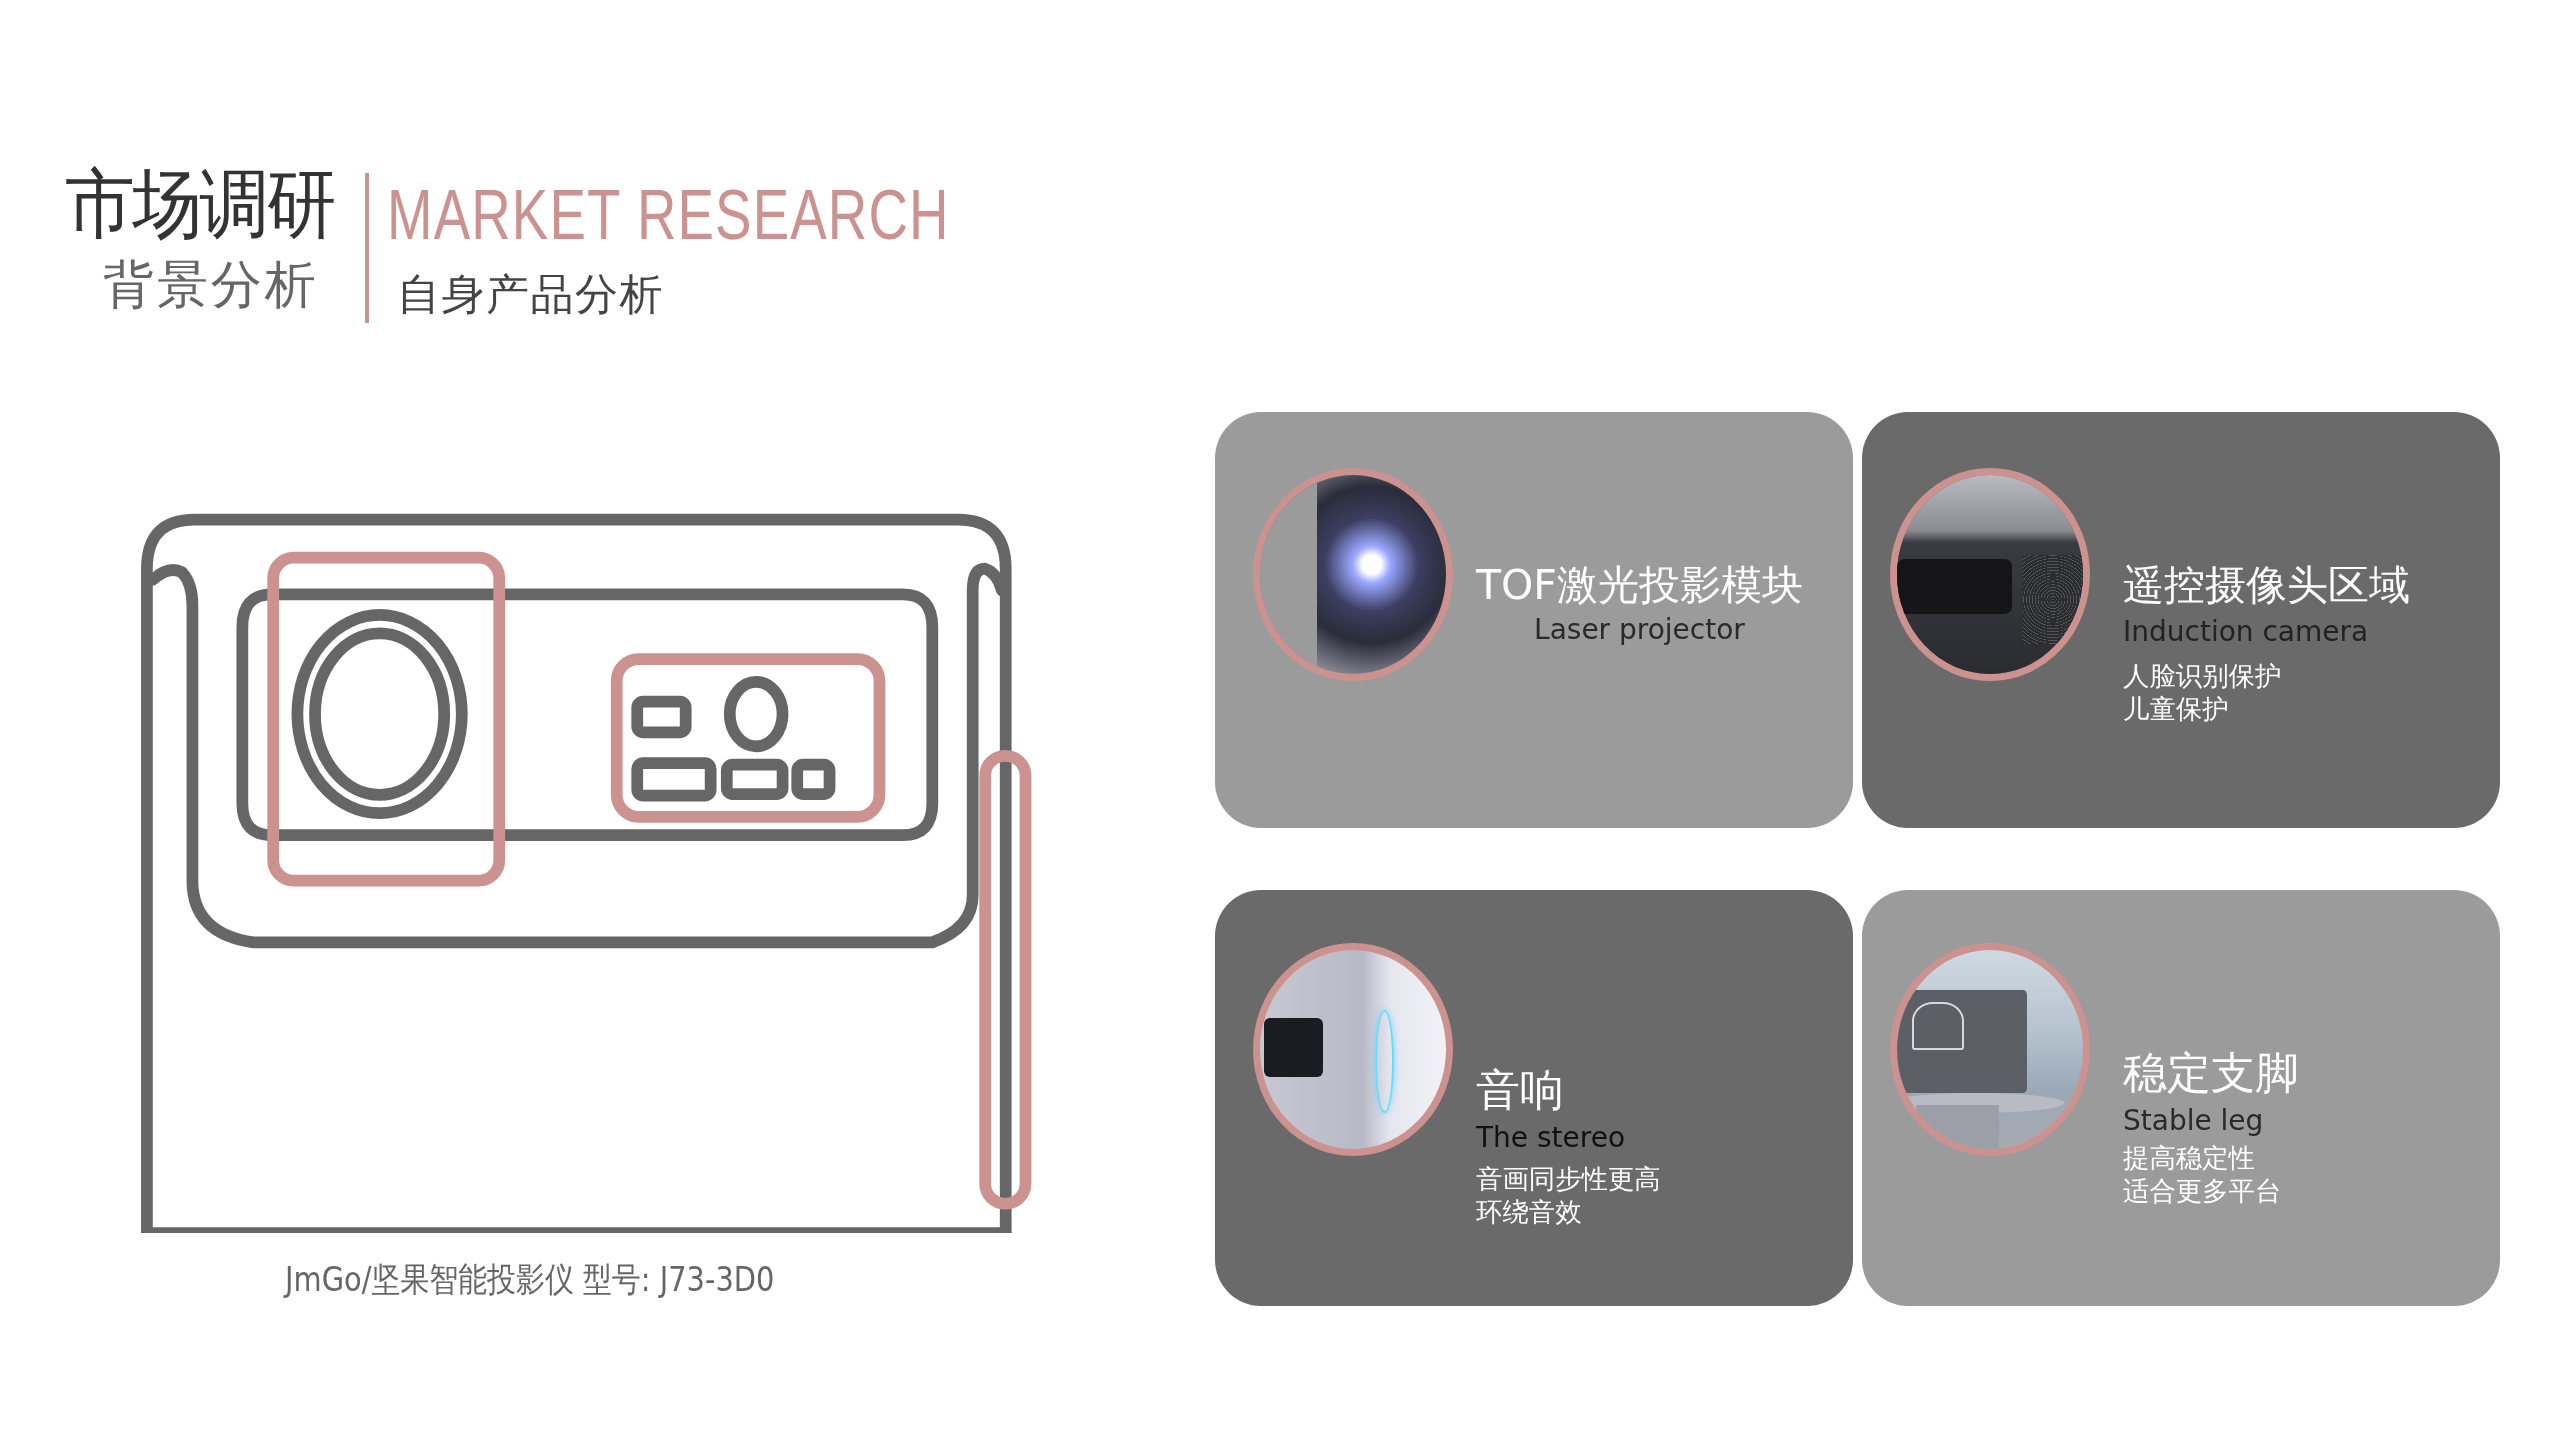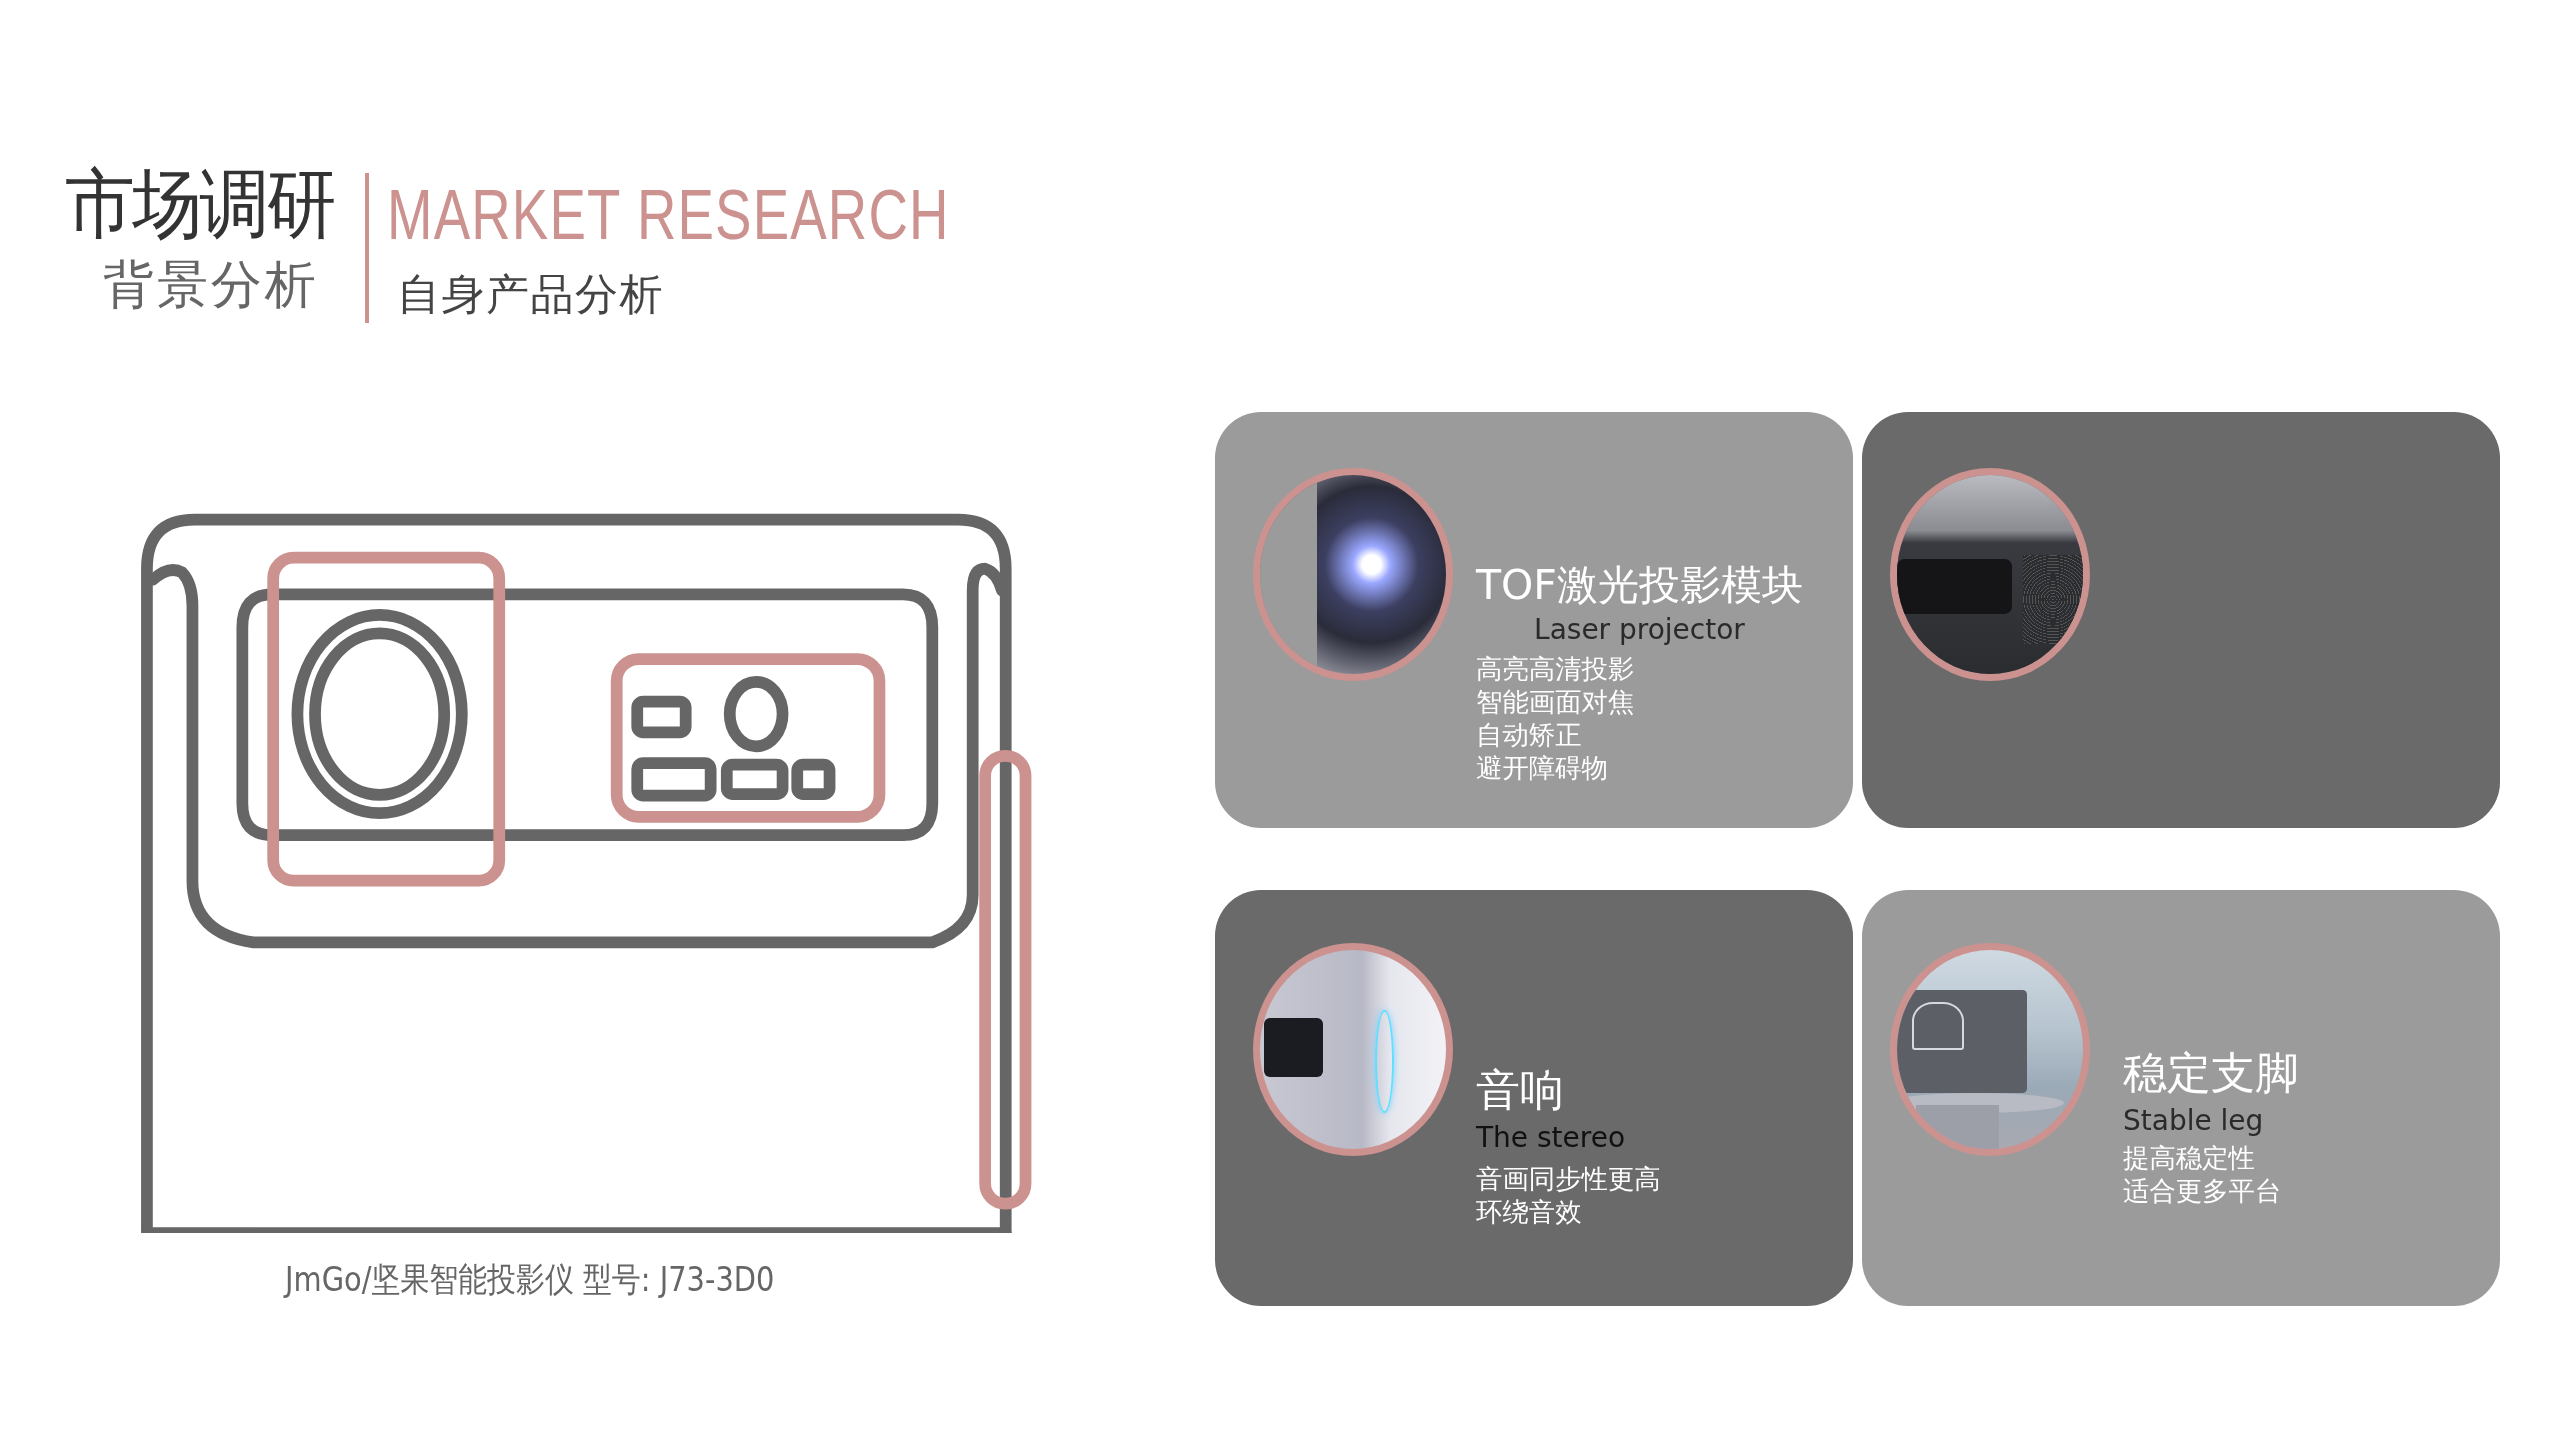--- a/index.html
+++ b/index.html
@@ -75,34 +75,36 @@
 </div>
 <div class="abs caption">JmGo/坚果智能投影仪  型号: J73-3D0</div>
 
 <div class="card light" style="left:1215px; top:412px;">
   <div class="photo" style="background: radial-gradient(circle at 60% 45%, #ffffff 0 6%, #9aa7ff 12%, #3c3f60 30%, #2a2c3a 50%, #8e8e9a 75%, #b7b5c0 100%);">
     <div style="position:absolute; left:0; top:0; width:57px; height:100%; background:#9b9b9b;"></div>
   </div>
   <div class="card-text" style="top:153px;">
     <div class="card-title">TOF激光投影模块</div>
     <div class="card-sub dark-text" style="margin-top:10.3px;text-align:center;">Laser projector</div>
-    <div style="margin-top:7.3px;">
-      <div class="card-feat">高亮高清投影</div>
-      <div class="card-feat">智能画面对焦</div>
-      <div class="card-feat">自动矫正</div>
-      <div class="card-feat">避开障碍物</div>
-    </div>
   </div>
 </div>
 
 <div class="card dark" style="left:1862px; top:412px;">
   <div class="photo" style="left:28px;">
     <div style="position:absolute; inset:0; background:linear-gradient(180deg, #b9bbc0 0%, #8a8c92 28%, #3a3b40 34%, #2b2c30 100%);"></div>
     <div style="position:absolute; left:0; top:42%; width:62%; height:28%; background:#151518; border-radius:7.3px;"></div>
     <div style="position:absolute; left:68%; top:40%; width:32%; height:45%; background:repeating-radial-gradient(circle, #555 0 0.7px, #2b2c30 0.7px 2.9px);"></div>
+  </div>
+  <div class="card-text" style="top:153px;">
+    <div class="card-title">遥控摄像头区域</div>
+    <div class="card-sub dark-text" style="margin-top:11.7px; color:#222;">Induction camera</div>
+    <div style="margin-top:13.2px;">
+      <div class="card-feat">人脸识别保护</div>
+      <div class="card-feat">儿童保护</div>
+    </div>
   </div>
 </div>
 
 <div class="card dark" style="left:1215px; top:890px;">
   <div class="photo" style="top:53px; background:linear-gradient(90deg, #c7c8d2 0%, #b8b9c6 55%, #e6e7ee 70%, #f2f2f6 100%);">
     <div style="position:absolute; left:2%; top:34%; width:32%; height:30%; background:#1b1b22; border-radius:5.9px;"></div>
     <div style="position:absolute; left:62%; top:30%; width:8%; height:50%; border:2.9px solid #5ee0ff; border-radius:50%; box-shadow:0 0 7.3px #7fd0ff;"></div>
   </div>
   <div class="card-text" style="top:178px;">
     <div class="card-title" style="font-size:44px;">音响</div>

